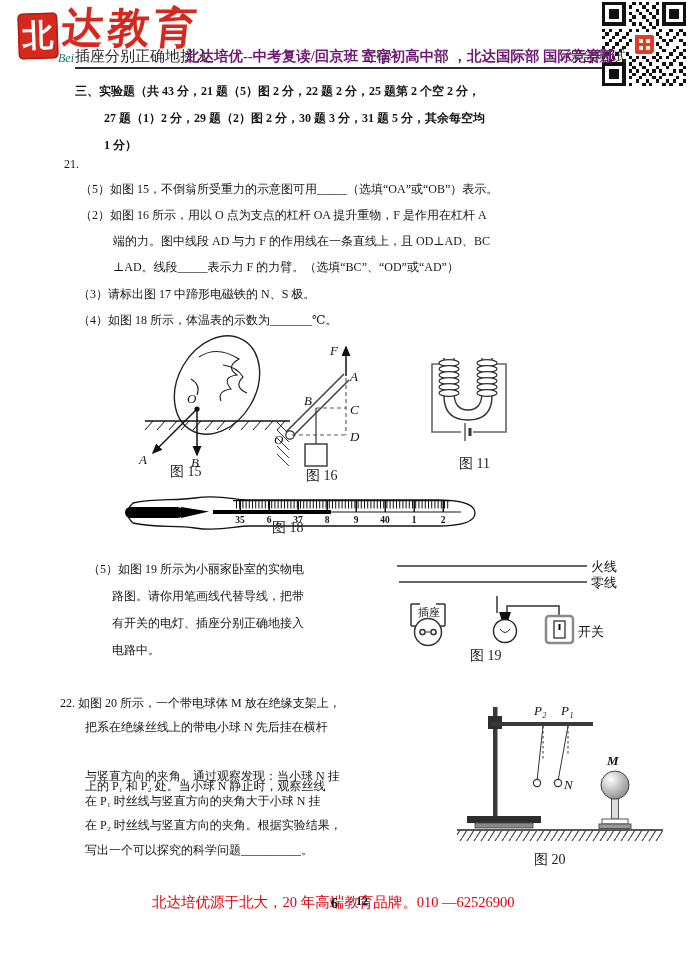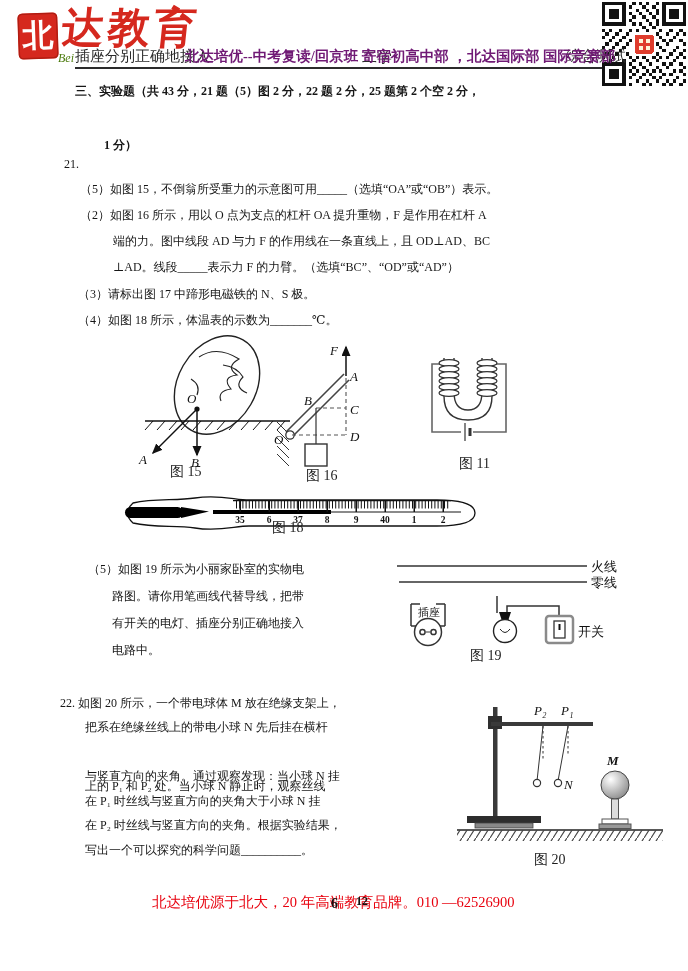--- a/index.html
+++ b/index.html
@@ -7,21 +7,21 @@
         font-family:"Liberation Serif","DejaVu Serif",serif;}
   .t{position:absolute;white-space:nowrap;color:#161616;font-size:12px;line-height:1.15;}
   .bold{font-weight:bold;}
   .cap{font-size:14px;color:#1d1d1d;}
   .redbanner{color:#701a75;font-weight:bold;font-size:14.5px;z-index:3;}
   .blackline{color:#2a2a2a;font-size:15px;z-index:2;}
   .brand{color:#d5281e;font-weight:900;font-size:42px;transform:skewX(-6deg);letter-spacing:4px;z-index:1;}
   .seal{position:absolute;left:18px;top:13px;width:40px;height:46px;background:#d5281e;border-radius:5px;
         color:#fff;font-weight:bold;font-size:31px;text-align:center;line-height:46px;transform:rotate(-2deg);
         box-shadow:0 0 0 1.5px #b01d12 inset;}
-  .bei{color:#4d7c0f;font-size:12px;font-style:italic;z-index:2;text-align:right;}
+  .bei{color:#0f766e;font-size:12px;font-style:italic;z-index:2;text-align:right;}
   .rule{position:absolute;left:75px;top:67px;width:543px;height:2px;background:#2b2b2b;}
   .footer-red{color:#e8000d;font-weight:normal;font-size:14.5px;z-index:2;}
   .pagenum{color:#111;font-weight:bold;z-index:4;}
   svg{position:absolute;overflow:visible;}
   svg text{font-family:"Liberation Serif","DejaVu Serif",serif;fill:#111;}
   .svgit{font-style:italic;font-size:13px;}
   .svglab{font-size:13px;}
 </style>
 </head>
 <body>
@@ -40,20 +40,21 @@
   <svg style="left:602px;top:2px" width="84" height="84" viewBox="0 0 25 25" shape-rendering="crispEdges">
     <path fill="#111" d="M0,0h7v7h-7z M18,0h7v7h-7z M0,18h7v7h-7z"></path>
     <path fill="#fff" d="M1,1h5v5h-5z M19,1h5v5h-5z M1,19h5v5h-5z"></path>
     <path fill="#111" d="M2,2h3v3h-3z M20,2h3v3h-3z M2,20h3v3h-3z"></path>
     <path fill="#111" d="M9 0h1v1h-1z M11 0h1v1h-1z M13 0h1v1h-1z M16 0h1v1h-1z M8 1h1v1h-1z M12 1h1v1h-1z M15 1h1v1h-1z M10 2h1v1h-1z M13 2h1v1h-1z M16 2h1v1h-1z M8 3h1v1h-1z M11 3h1v1h-1z M14 3h1v1h-1z M16 3h1v1h-1z M9 4h1v1h-1z M12 4h1v1h-1z M15 4h1v1h-1z M8 5h1v1h-1z M13 5h1v1h-1z M16 5h1v1h-1z M9 6h1v1h-1z M11 6h1v1h-1z M14 6h1v1h-1z M16 6h1v1h-1z M12 7h1v1h-1z M15 7h1v1h-1z M0 8h1v1h-1z M2 8h1v1h-1z M5 8h1v1h-1z M8 8h1v1h-1z M10 8h1v1h-1z M13 8h1v1h-1z M17 8h1v1h-1z M20 8h1v1h-1z M23 8h1v1h-1z M1 9h1v1h-1z M4 9h1v1h-1z M7 9h1v1h-1z M16 9h1v1h-1z M19 9h1v1h-1z M22 9h1v1h-1z M24 9h1v1h-1z M0 10h1v1h-1z M3 10h1v1h-1z M6 10h1v1h-1z M17 10h1v1h-1z M21 10h1v1h-1z M2 11h1v1h-1z M5 11h1v1h-1z M8 11h1v1h-1z M18 11h1v1h-1z M20 11h1v1h-1z M23 11h1v1h-1z M1 12h1v1h-1z M4 12h1v1h-1z M7 12h1v1h-1z M16 12h1v1h-1z M19 12h1v1h-1z M24 12h1v1h-1z M0 13h1v1h-1z M3 13h1v1h-1z M6 13h1v1h-1z M17 13h1v1h-1z M22 13h1v1h-1z M2 14h1v1h-1z M5 14h1v1h-1z M18 14h1v1h-1z M21 14h1v1h-1z M24 14h1v1h-1z M1 15h1v1h-1z M4 15h1v1h-1z M7 15h1v1h-1z M16 15h1v1h-1z M20 15h1v1h-1z M23 15h1v1h-1z M0 16h1v1h-1z M3 16h1v1h-1z M8 16h1v1h-1z M10 16h1v1h-1z M12 16h1v1h-1z M15 16h1v1h-1z M17 16h1v1h-1z M19 16h1v1h-1z M22 16h1v1h-1z M24 16h1v1h-1z M2 17h1v1h-1z M6 17h1v1h-1z M9 17h1v1h-1z M13 17h1v1h-1z M16 17h1v1h-1z M21 17h1v1h-1z M4 18h1v1h-1z M8 18h1v1h-1z M11 18h1v1h-1z M14 18h1v1h-1z M18 18h1v1h-1z M20 18h1v1h-1z M23 18h1v1h-1z M9 19h1v1h-1z M12 19h1v1h-1z M16 19h1v1h-1z M19 19h1v1h-1z M24 19h1v1h-1z M8 20h1v1h-1z M10 20h1v1h-1z M13 20h1v1h-1z M15 20h1v1h-1z M17 20h1v1h-1z M21 20h1v1h-1z M23 20h1v1h-1z M9 21h1v1h-1z M12 21h1v1h-1z M14 21h1v1h-1z M18 21h1v1h-1z M20 21h1v1h-1z M24 21h1v1h-1z M8 22h1v1h-1z M11 22h1v1h-1z M15 22h1v1h-1z M17 22h1v1h-1z M22 22h1v1h-1z M10 23h1v1h-1z M13 23h1v1h-1z M16 23h1v1h-1z M19 23h1v1h-1z M21 23h1v1h-1z M24 23h1v1h-1z M8 24h1v1h-1z M12 24h1v1h-1z M14 24h1v1h-1z M18 24h1v1h-1z M20 24h1v1h-1z M23 24h1v1h-1z"></path>
     <rect x="9.8" y="9.8" width="5.6" height="5.6" rx="0.6" fill="#df3c2c"></rect>
     <path fill="#fdf3d8" d="M11 11h1.2v1.2h-1.2z M13 11h1.2v1.2h-1.2z M11 13h1.2v1.2h-1.2z M13 13h1.2v1.2h-1.2z"></path>
   </svg>
 
   <div class="t bold" style="left:75px;top:85px">三、实验题（共 43 分，21 题（5）图 2 分，22 题 2 分，25 题第 2 个空 2 分，</div>
+  <div class="t bold" style="left:104px;top:112px">27 题（1）2 分，29 题（2）图 2 分，30 题 3 分，31 题 5 分，其余每空均</div>
   <div class="t bold" style="left:104px;top:139px">1 分）</div>
 
   <div class="t" style="left:64px;top:158px">21.</div>
   <div class="t" style="left:80px;top:183px">（5）如图 15，不倒翁所受重力的示意图可用_____（选填“OA”或“OB”）表示。</div>
   <div class="t" style="left:80px;top:209px">（2）如图 16 所示，用以 O 点为支点的杠杆 OA 提升重物，F 是作用在杠杆 A</div>
   <div class="t" style="left:113px;top:235px">端的力。图中线段 AD 与力 F 的作用线在一条直线上，且 OD⊥AD、BC</div>
   <div class="t" style="left:113px;top:261px">⊥AD。线段_____表示力 F 的力臂。（选填“BC”、“OD”或“AD”）</div>
   <div class="t" style="left:78px;top:288px">（3）请标出图 17 中蹄形电磁铁的 N、S 极。</div>
   <div class="t" style="left:78px;top:314px">（4）如图 18 所示，体温表的示数为_______℃。</div>
 

